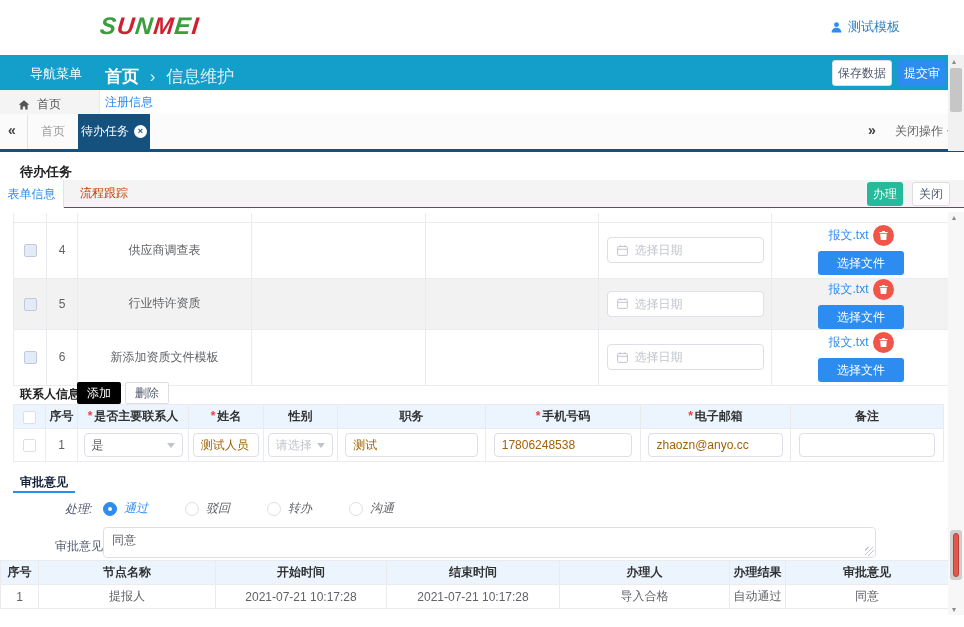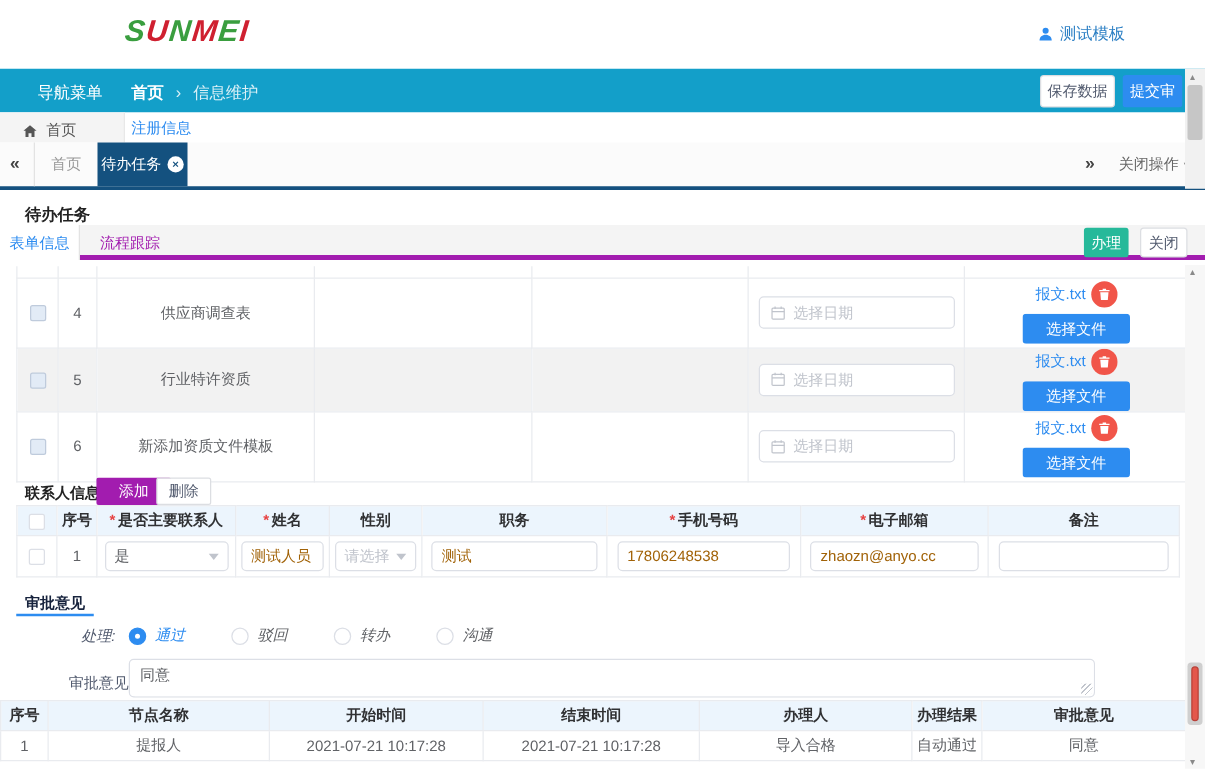--- a/index.html
+++ b/index.html
@@ -11,21 +11,21 @@
   .header { position:absolute; left:0; top:0; width:964px; height:55px; background:#fff; }
   .logo { position:absolute; left:100px; top:12px; font-size:24px; font-weight:bold; font-style:italic; letter-spacing:1px; transform:skewX(-6deg); }
   .logo .g { color:#3a9e3f; } .logo .r { color:#cf2030; }
   .app-title { position:absolute; left:188px; top:15px; font-size:19px; color:#3d3d3d; }
   .user-box { position:absolute; right:64px; top:18px; display:flex; align-items:center; gap:5px; color:#2b7fc4; font-size:13px; cursor:pointer; }
   .user-box svg { width:13px; height:13px; fill:#2d8cf0; }
 
   
   .navbar { position:absolute; left:0; top:55px; width:964px; height:35px; background:#139fc9; color:#fff; }
   .nav-menu { position:absolute; left:30px; top:10px; font-size:13px; cursor:pointer; }
-  .crumb { position:absolute; left:105px; top:10px; font-size:13px; }
+  .crumb { position:absolute; left:105px; top:10px; font-size:17px; }
   .crumb .home { font-weight:bold; cursor:pointer; }
   .crumb .sep, .crumb .cur { color:rgba(255,255,255,.85); margin-left:6px; }
   .btn { display:inline-block; border-radius:3px; font-size:12px; text-align:center; cursor:pointer; border:1px solid transparent; }
   .save-btn { position:absolute; right:72px; top:5px; width:60px; height:26px; line-height:24px; background:#fff; color:#515a6e; border-color:#dcdee2; }
   .submit-btn { position:absolute; right:18px; top:5px; width:48px; height:26px; line-height:24px; background:#2d8cf0; color:#fff; }
 
   
   .subrow { position:absolute; left:0; top:90px; width:964px; height:24px; background:#fff; }
   .side-strip { position:absolute; left:0; top:0; width:100px; height:24px; background:#f4f4f4; border-right:1px solid #e8e8e8; }
   .side-home { position:absolute; left:18px; top:6px; display:flex; align-items:center; gap:7px; color:#555; }
@@ -40,24 +40,24 @@
   .tab-active { position:absolute; left:78px; top:0; width:72px; height:35px; background:#14517f; color:#fff; cursor:pointer; display:flex; align-items:center; justify-content:center; gap:5px; }
   .tab-close { width:13px; height:13px; border-radius:50%; background:#fff; color:#14517f; font-size:9px; line-height:13px; text-align:center; cursor:pointer; }
   .tab-close::before { content:"\00D7"; font-weight:bold; }
   .ts-right-arrow { position:absolute; right:76px; top:0; width:28px; height:35px; cursor:pointer; }
   .ts-right-arrow::before { content:"\00BB"; position:absolute; left:8px; top:8px; font-weight:bold; color:#444; font-size:14px; }
   .close-ops { position:absolute; right:12px; top:0; height:35px; line-height:35px; color:#666; cursor:pointer;margin-left:35px; }
   .close-ops::after { content:"\25BE"; color:#888; margin-left:4px; font-size:10px; }
 
   
   .panel-title { position:absolute; left:20px; top:163px; font-size:13px; font-weight:bold; color:#222; }
-  .inner-tabs { position:absolute; left:0; top:180px; width:964px; height:28px; background:#f4f4f4; border-bottom:4px solid #a21caf; }
+  .inner-tabs { position:absolute; left:0; top:180px; width:964px; height:28px; background:#f4f4f4; border-bottom:1px solid #a21caf; }
   .itab { position:absolute; top:0; height:28px; line-height:28px; text-align:center; cursor:pointer; }
   .itab-form { left:0; width:64px; background:#fff; color:#2d8cf0; border-right:1px solid #e3e3e3; }
-  .itab-flow { left:64px; width:80px; color:#a21caf; }
+  .itab-flow { left:64px; width:80px; color:#c2410c;font-family:Liberation Mono, monospace; }
   .handle-btn { position:absolute; right:61px; top:182px; width:36px; height:24px; line-height:22px; background:#26b99a; color:#fff; }
   .closep-btn { position:absolute; right:14px; top:182px; width:38px; height:24px; line-height:22px; background:#fff; color:#515a6e; border-color:#dcdee2;margin-left:35px; }
 
   
   table { border-collapse:collapse; table-layout:fixed; }
   td,th { border:1px solid #e9ebef; text-align:center; font-weight:normal; color:#606266; overflow:hidden; }
 
   
   .file-table { position:absolute; left:13px; top:213px; width:937px; }
   .file-table tr.sliver td { height:9px; border-top:none; }
@@ -72,21 +72,21 @@
   .file-cell-inner { display:flex; flex-direction:column; align-items:center; gap:5px; }
   .file-line { display:flex; align-items:center; gap:4px; }
   .file-link { color:#2d8cf0; cursor:pointer; }
   .del-circle { width:21px; height:21px; border-radius:50%; background:#f15549; display:flex; align-items:center; justify-content:center; cursor:pointer; }
   .del-circle svg { width:11px; height:11px; fill:#fff; }
   .choose-btn { width:86px; height:24px; line-height:22px; background:#2d8cf0; color:#fff; }
 
   
   .contact-head { position:absolute; left:13px; top:382px; width:930px; height:22px; }
   .contact-label { position:absolute; left:7px; top:4px; font-weight:bold; color:#222; }
-  .add-btn { position:absolute; left:64px; top:0; width:60px; height:22px; line-height:20px; background:#a21caf; color:#fff; border-radius:2px; }
+  .add-btn { position:absolute; left:64px; top:0; width:44px; height:22px; line-height:20px; background:#000000; color:#fff; border-radius:2px; }
   .del-btn { position:absolute; left:112px; top:0; width:44px; height:22px; line-height:20px; background:#fff; color:#515a6e; border-color:#dcdee2; border-radius:2px; }
   .contact-table { position:absolute; left:13px; top:404px; width:930px; }
   .contact-table th { background:#ecf5fd; height:24px; color:#303133; font-weight:bold; }
   .contact-table td { height:33px; background:#fff; }
   .req { color:#e64242; margin-right:2px; }
   .ipt { height:24px; border:1px solid #dcdfe6; border-radius:4px; font-size:12px; color:#a16207; padding:0 7px; outline:none; width:90%; }
   .sel { display:inline-flex; align-items:center; justify-content:space-between; height:24px; border:1px solid #dcdfe6; border-radius:4px; padding:0 7px; background:#fff; cursor:pointer; width:90%; }
   .sel .caret { width:0; height:0; border-left:4px solid transparent; border-right:4px solid transparent; border-top:5px solid #c0c4cc; }
   .sel.placeholder span { color:#c0c4cc; }
   .cbx.white { background:#fff; border-color:#dcdfe6; }

